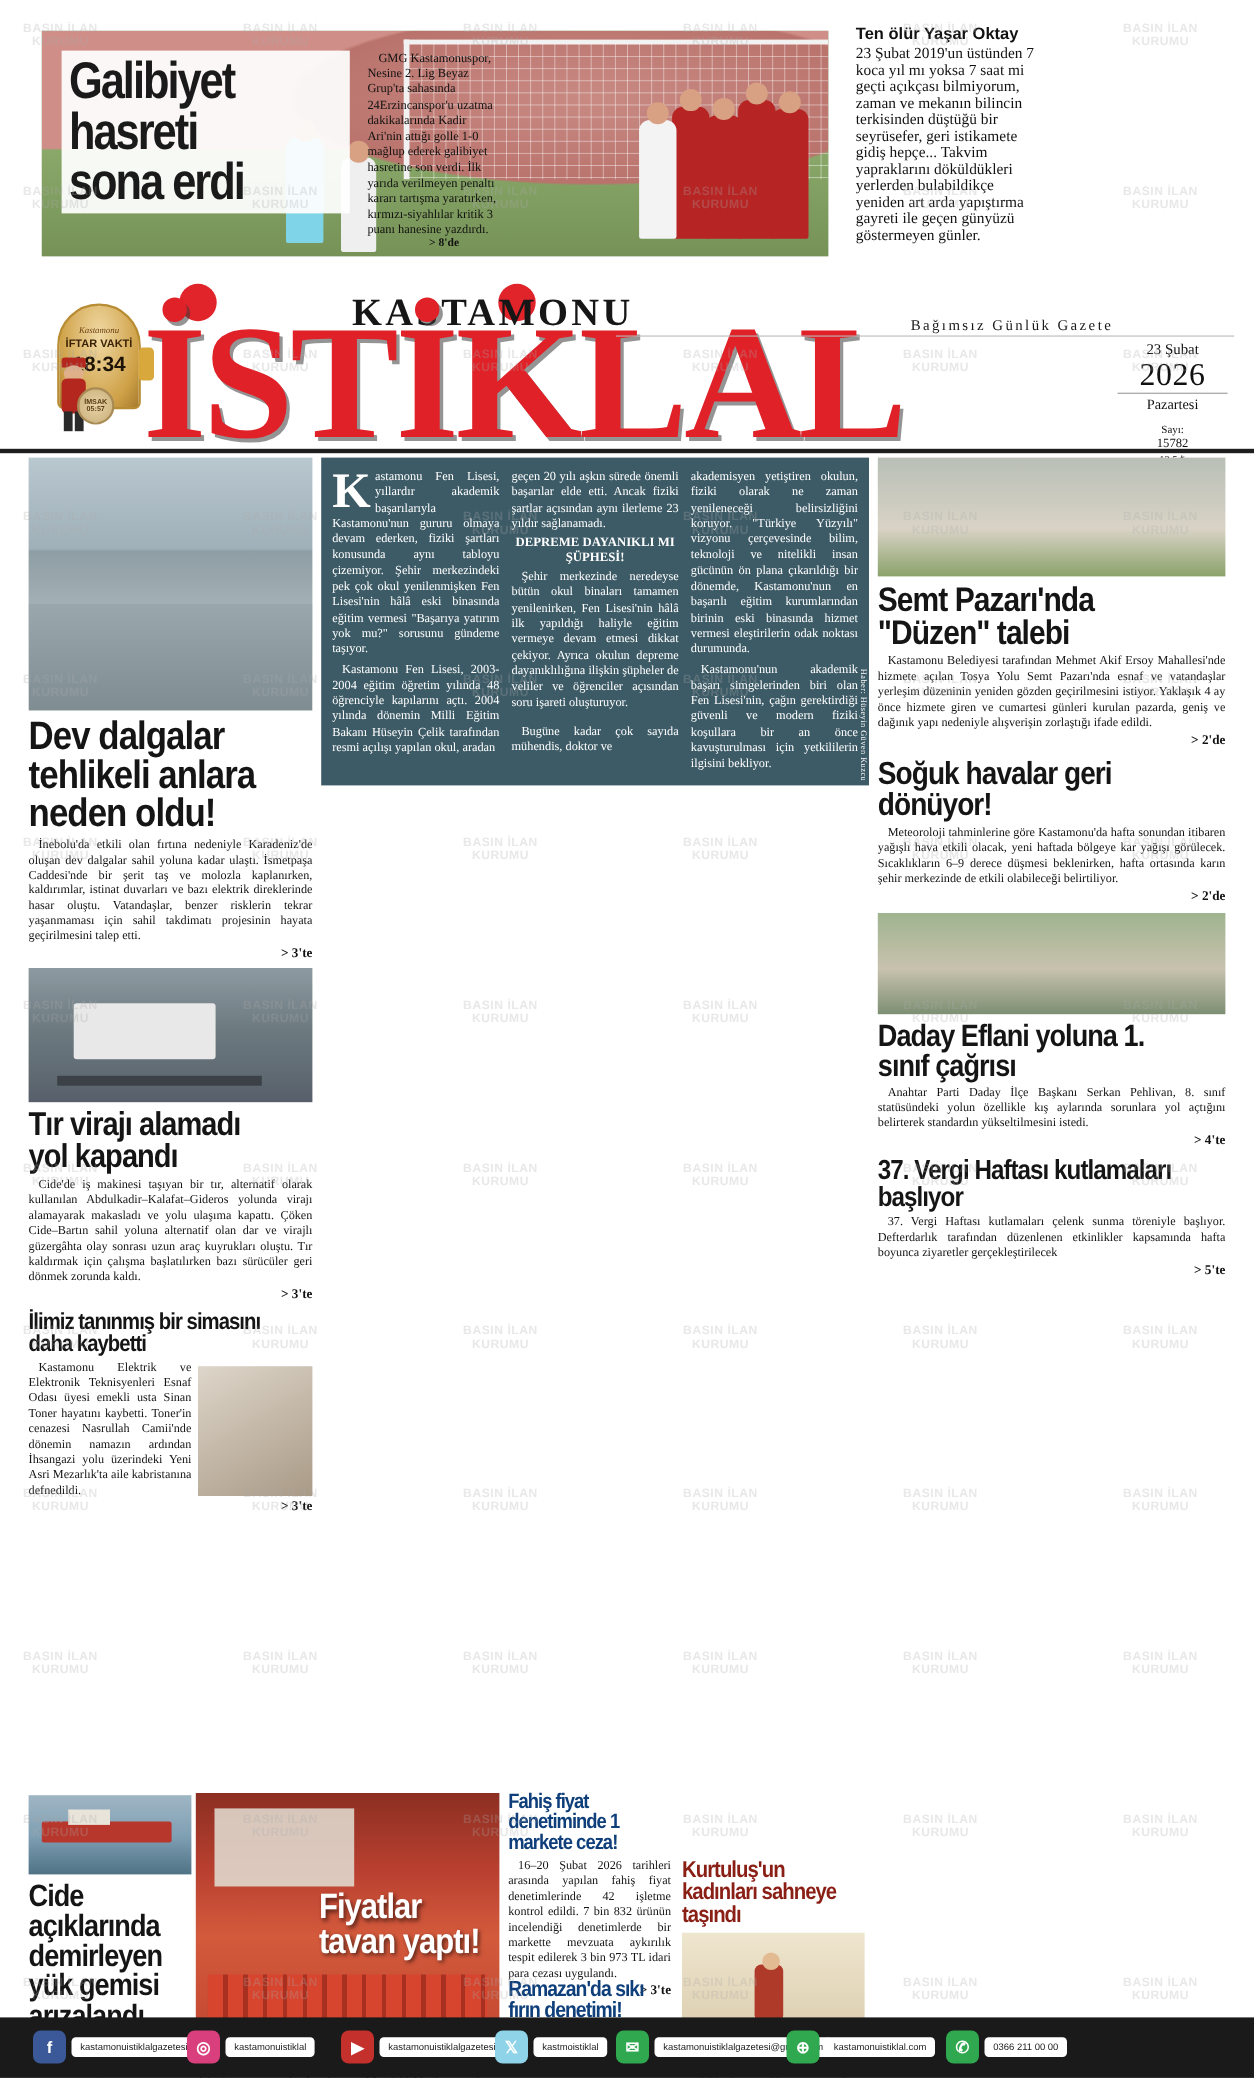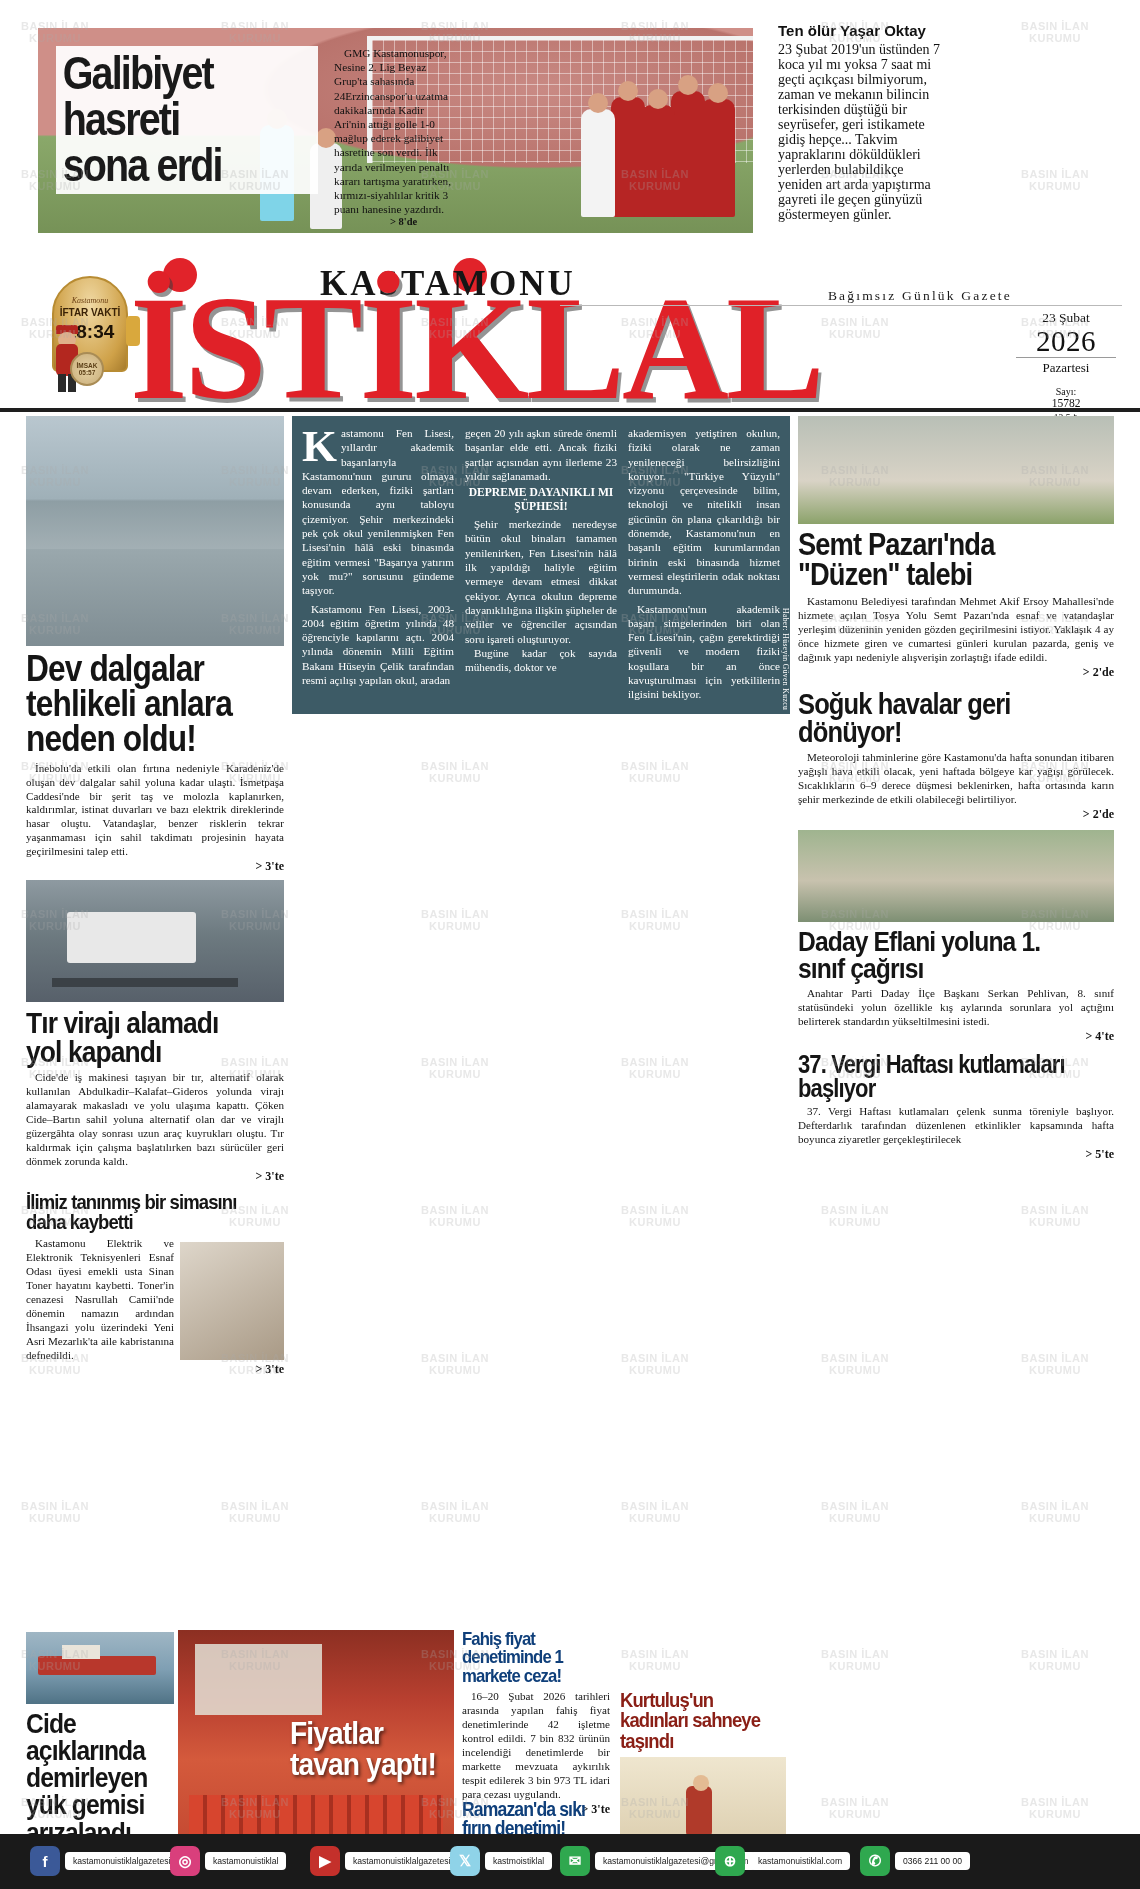--- a/index.html
+++ b/index.html
@@ -328,21 +328,21 @@
     <div class="mcol">
       <div class="mainbody" style="position:relative">
         <div class="c">
           <p class="dropcap">Kastamonu Fen Lisesi, yıllardır akademik başarılarıyla Kastamonu'nun gururu olmaya devam ederken, fiziki şartları konusunda aynı tabloyu çizemiyor. Şehir merkezindeki pek çok okul yenilenmişken Fen Lisesi'nin hâlâ eski binasında eğitim vermesi "Başarıya yatırım yok mu?" sorusunu gündeme taşıyor.</p>
           <p class="ind" style="margin-top:4px">Kastamonu Fen Lisesi, 2003-2004 eğitim öğretim yılında 48 öğrenciyle kapılarını açtı. 2004 yılında dönemin Milli Eğitim Bakanı Hüseyin Çelik tarafından resmi açılışı yapılan okul, aradan</p>
         </div>
         <div class="c">
           <p>geçen 20 yılı aşkın sürede önemli başarılar elde etti. Ancak fiziki şartlar açısından aynı ilerleme 23 yıldır sağlanamadı.</p>
           <div class="sub">DEPREME DAYANIKLI MI ŞÜPHESİ!</div>
           <p class="ind">Şehir merkezinde neredeyse bütün okul binaları tamamen yenilenirken, Fen Lisesi'nin hâlâ ilk yapıldığı haliyle eğitim vermeye devam etmesi dikkat çekiyor. Ayrıca okulun depreme dayanıklılığına ilişkin şüpheler de veliler ve öğrenciler açısından soru işareti oluşturuyor.</p>
-          <p class="ind" style="margin-top:0">Bugüne kadar çok sayıda mühendis, doktor ve</p>
+          <p class="ind" style="margin-top:12px">Bugüne kadar çok sayıda mühendis, doktor ve</p>
         </div>
         <div class="c">
           <p>akademisyen yetiştiren okulun, fiziki olarak ne zaman yenileneceği belirsizliğini koruyor. "Türkiye Yüzyılı" vizyonu çerçevesinde bilim, teknoloji ve nitelikli insan gücünün ön plana çıkarıldığı bir dönemde, Kastamonu'nun en başarılı eğitim kurumlarından birinin eski binasında hizmet vermesi eleştirilerin odak noktası durumunda.</p>
           <p class="ind" style="margin-top:4px">Kastamonu'nun akademik başarı simgelerinden biri olan Fen Lisesi'nin, çağın gerektirdiği güvenli ve modern fiziki koşullara bir an önce kavuşturulması için yetkililerin ilgisini bekliyor.</p>
         </div>
         <div class="credit">Haber: Hüseyin Güven Kuzcu</div>
       </div>
     </div>
 
     <div class="rcol">

